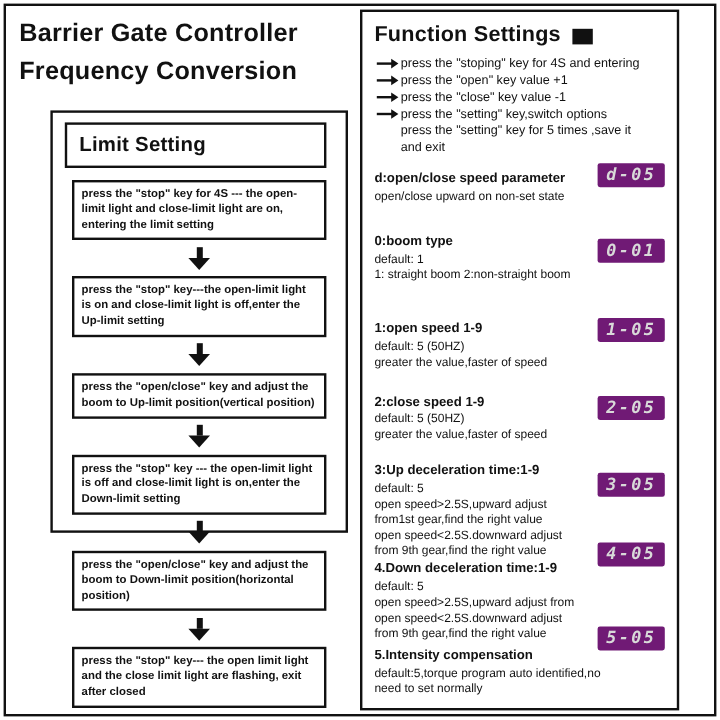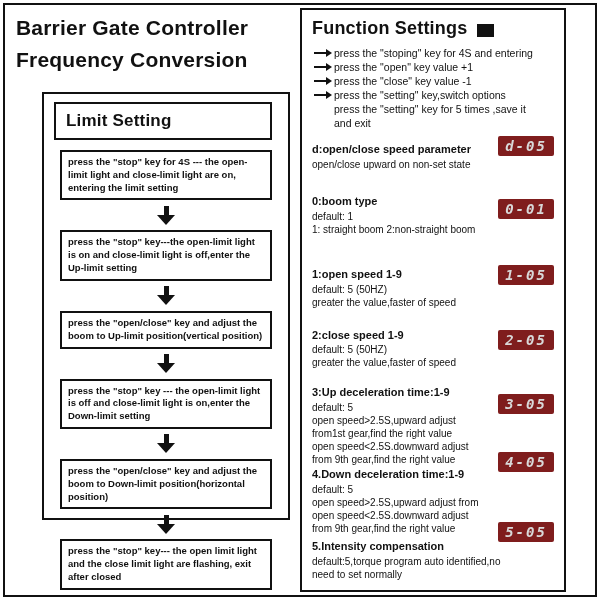--- a/index.html
+++ b/index.html
@@ -15,21 +15,21 @@
     position:absolute;inset:3px;
     border:2px solid #111;
   }
   
   .left-title{
     position:absolute;left:16px;top:12px;
     font-size:21px;line-height:1.5;font-weight:600;
     letter-spacing:.2px;
   }
   .limit-box{
-    position:absolute;left:42px;top:92px;width:248px;height:428px;
+    position:absolute;left:42px;top:92px;width:248px;height:352px;
     border:2px solid #111;box-sizing:border-box;
     padding:8px 10px;
   }
   .limit-title-box{
     border:2px solid #111;box-sizing:border-box;
     width:218px;padding:7px 10px;
     font-size:17px;font-weight:600;letter-spacing:.2px;
   }
   .steps{margin-top:10px;margin-left:6px;width:212px;}
   .step{
@@ -66,21 +66,21 @@
     content:"";position:absolute;right:-5px;top:-3px;
     border-left:6px solid #111;
     border-top:4px solid transparent;border-bottom:4px solid transparent;
   }
   .b-cont{padding-left:22px;}
   .section{font-size:10px;line-height:1.3;}
   .sec-heading{font-weight:bold;font-size:11px;line-height:1.25;margin-bottom:1px;}
   .sec-line{font-size:10px;line-height:13px;}
   .seg{
     position:absolute;right:10px;
-    background:#7f1d1d;color:#d9d9d9;
+    background:#701a75;color:#d9d9d9;
     font-family:"DejaVu Sans Mono",monospace;
     font-style:italic;font-weight:bold;
     font-size:14px;letter-spacing:2px;
     padding:2px 5px;min-width:46px;text-align:center;
     border-radius:2px;
   }
 </style>
 </head>
 <body>
 

